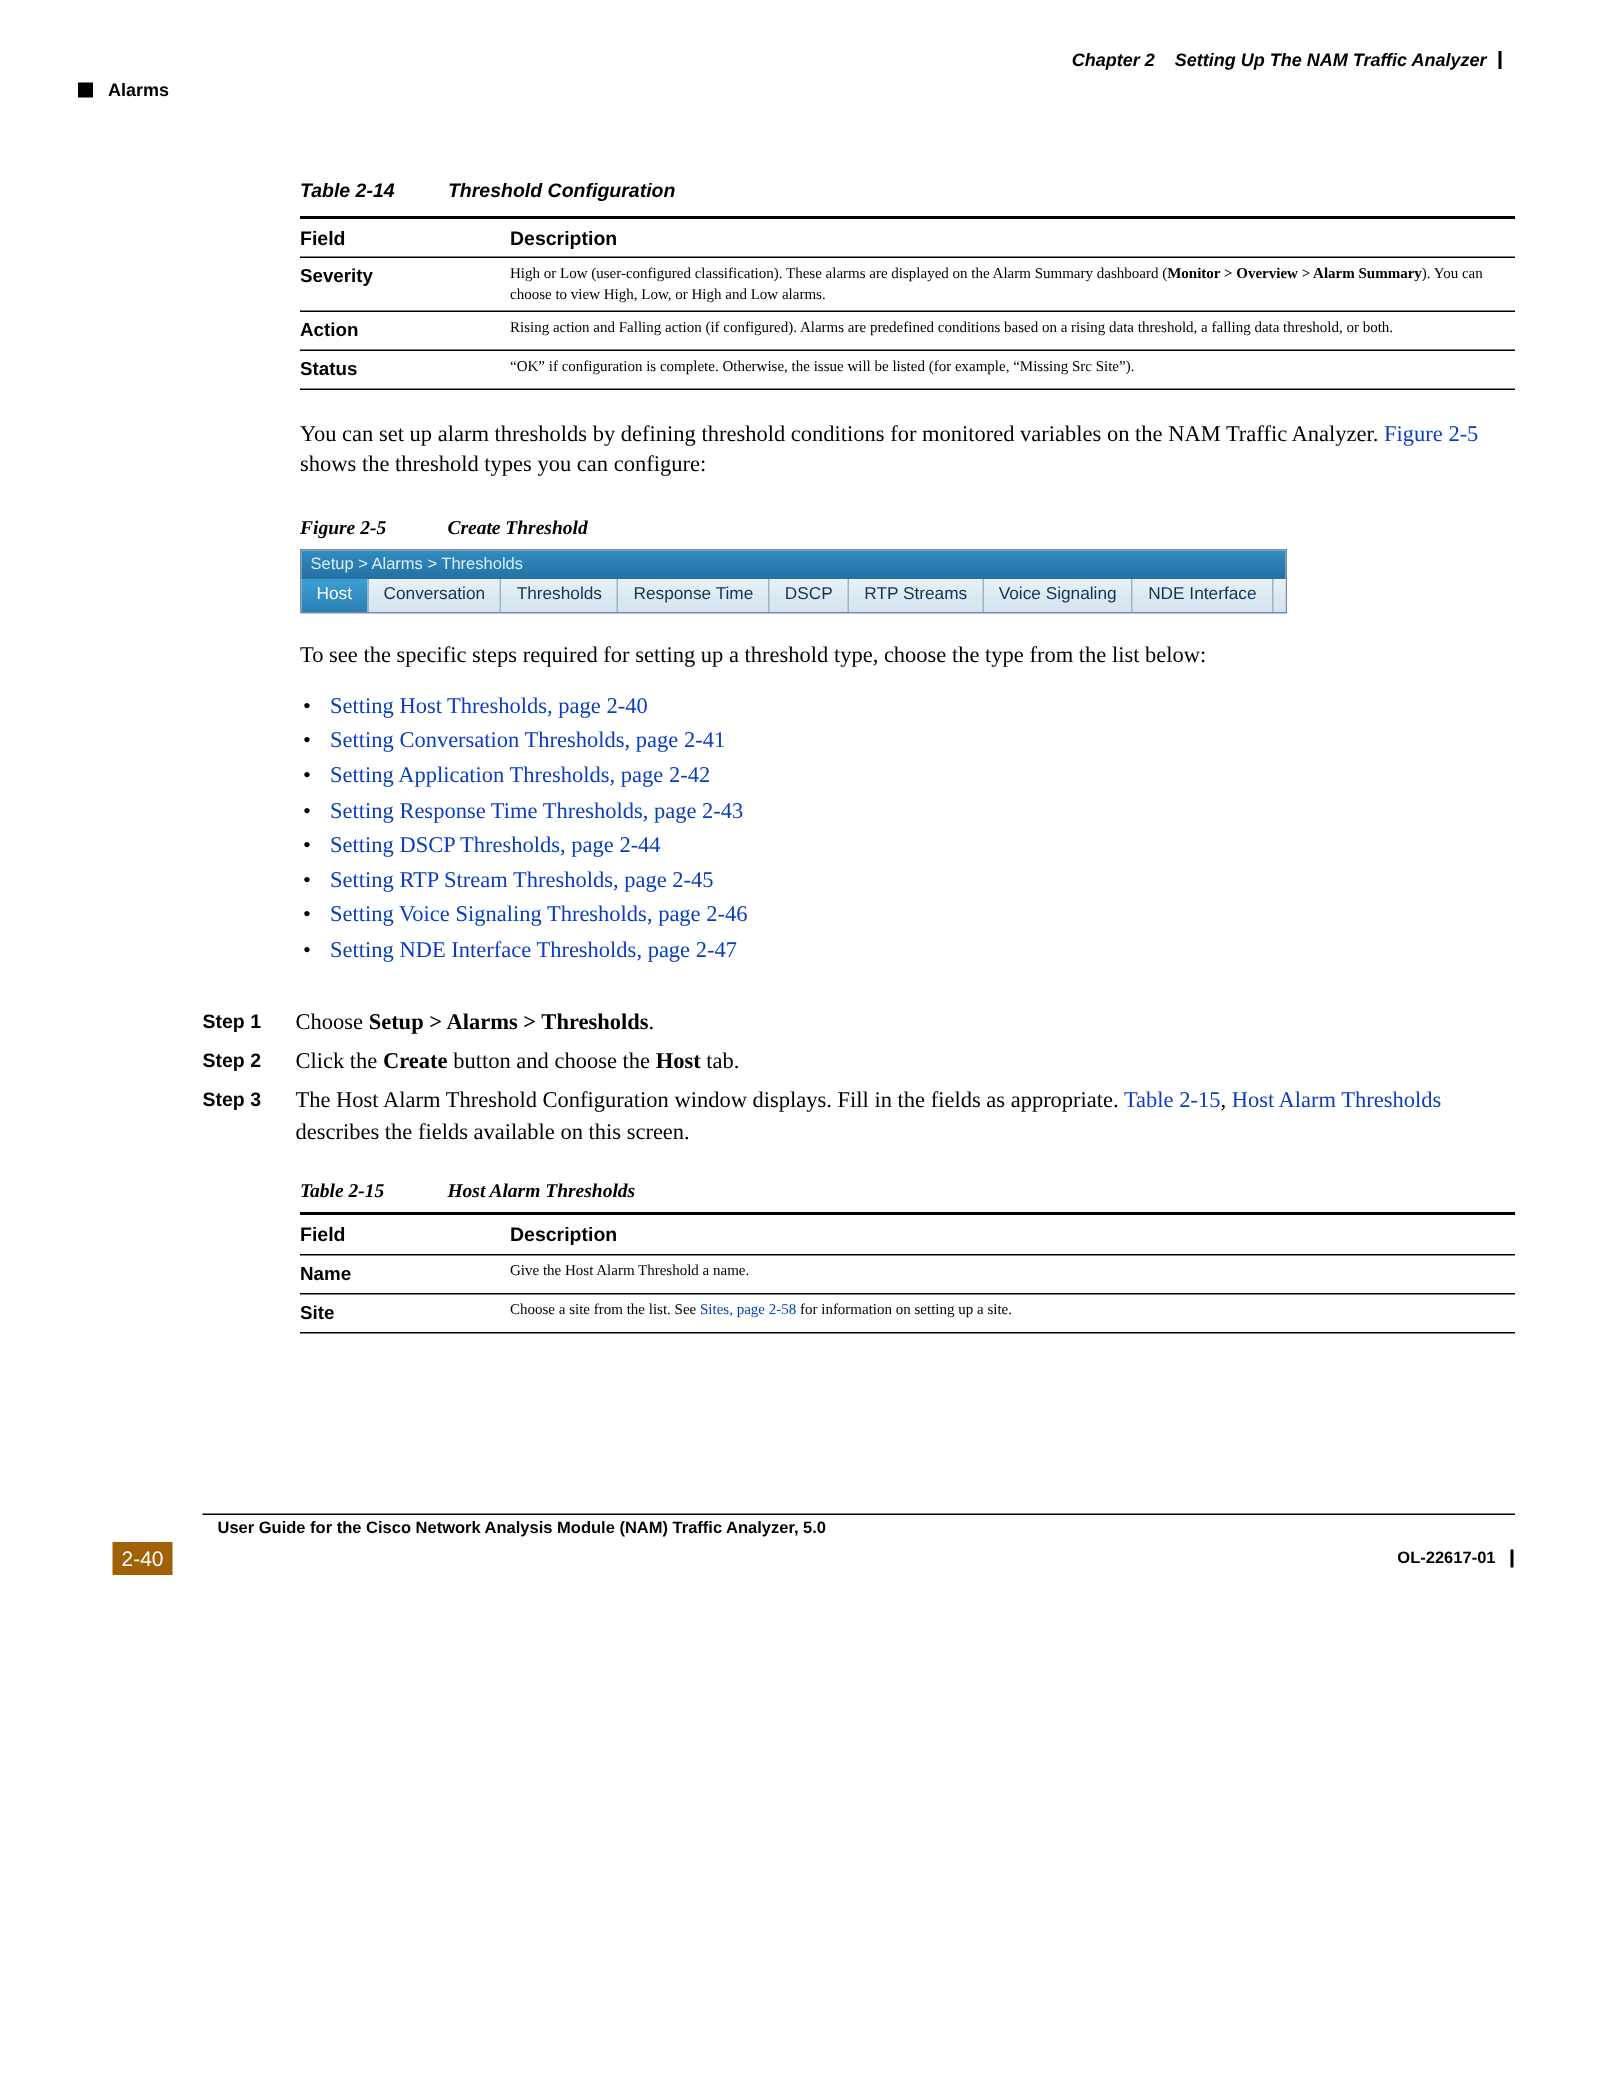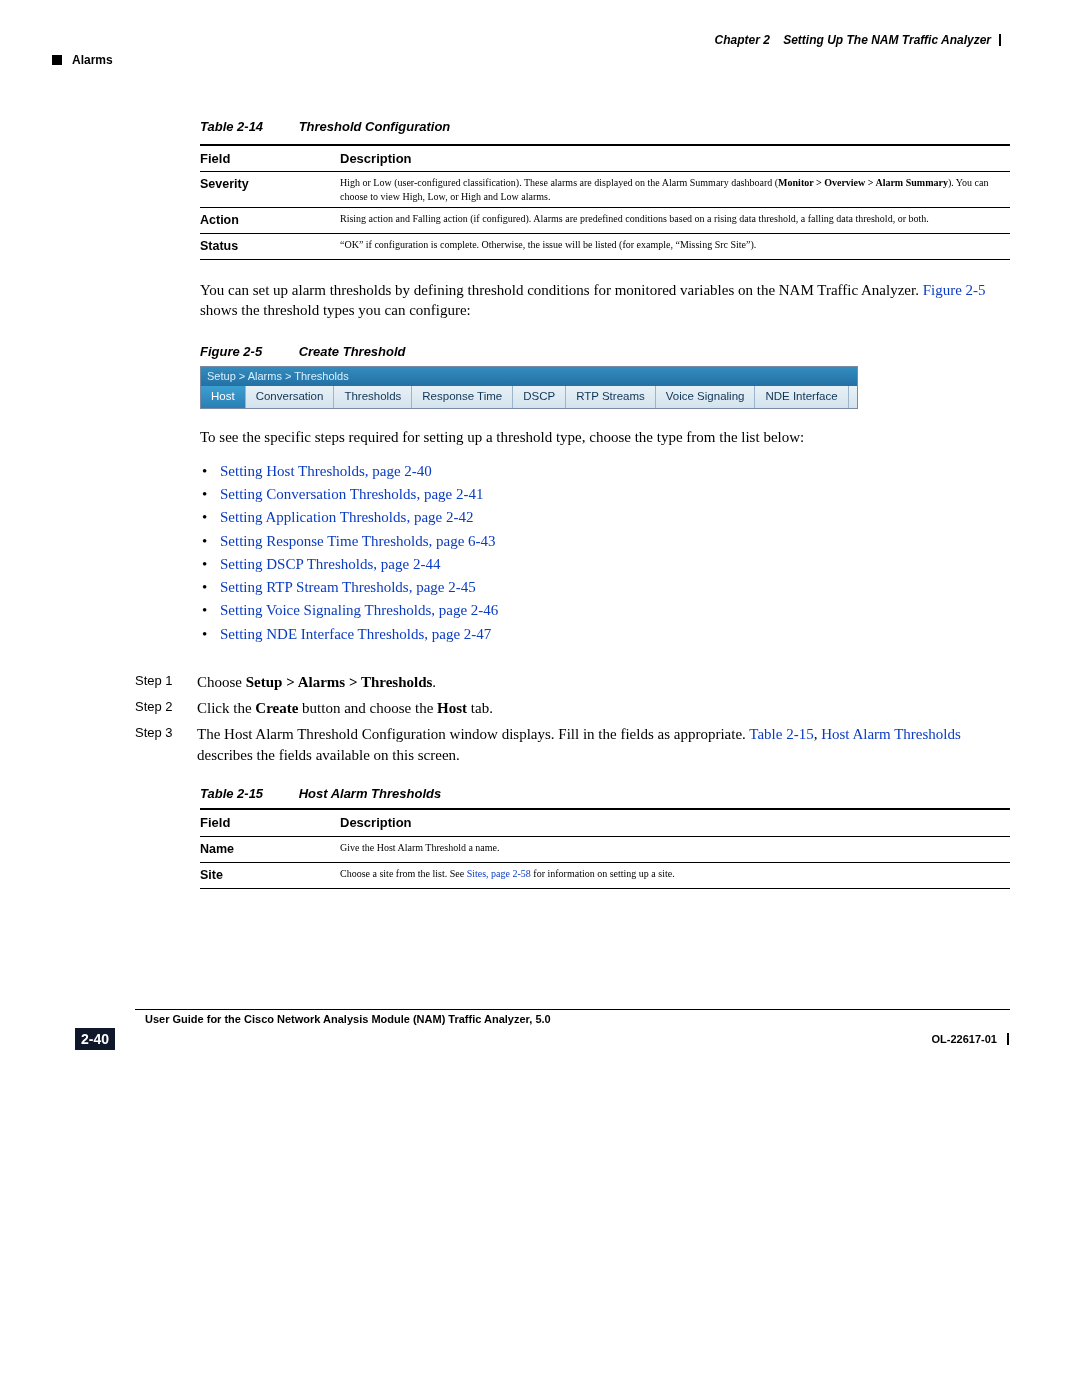--- a/index.html
+++ b/index.html
@@ -59,21 +59,21 @@
   
   .caption {
     font-family: Arial, Helvetica, sans-serif;
     font-style: italic;
     font-weight: bold;
     font-size: 13px;
     margin: 50px 0 8px 65px;
   }
   .caption .lbl { display:inline-block; width: 95px; }
   .caption2 {
-    font-family: Liberation Sans, sans-serif;
+    font-family: Liberation Serif, serif;
     font-style: italic;
     font-weight: bold;
     font-size: 13px;
     margin: 22px 0 6px 65px;
   }
   .caption2 .lbl { display:inline-block; width: 95px; }
 
   
   table.fields {
     width: 100%;
@@ -160,21 +160,21 @@
     font-weight: bold;
     font-size: 24px;
     margin: 10px 0 16px 0;
   }
 
   
   .steps { margin: 0 0 20px 0; }
   .step { display:flex; margin-bottom: 6px; }
   .step .sl {
     font-family: Arial, Helvetica, sans-serif;
-    font-weight: normal;
+    font-weight: bold;
     font-size: 13px;
     width: 62px;
     flex-shrink: 0;
   }
   .step .sb { font-size: 15px; }
 
   
   .footer-wrap { margin-top: 120px; }
   .foot-rule {
     border-top: 1.5px solid #000;
@@ -185,24 +185,24 @@
     font-weight: bold;
     font-size: 11px;
     padding-left: 10px;
     margin-bottom: 1px;
   }
   .foot-line2 {
     display:flex;
     align-items: center;
   }
   .foot-line2 .pn {
-    background:#0f172a;
+    background:#a16207;
     color:#fff;
     font-family: Arial, Helvetica, sans-serif;
-    font-weight: bold;
+    font-weight: normal;
     font-size: 14px;
     padding: 2px 6px;
     margin-left: -60px;
   }
   .foot-line2 .ol {
     margin-left: auto;
     font-family: Arial, Helvetica, sans-serif;
     font-weight: bold;
     font-size: 11px;
   }
@@ -279,21 +279,21 @@
       <div class="tab">NDE Interface</div>
     </div>
   </div>
 
   <p class="body">To see the specific steps required for setting up a threshold type, choose the type from the list below:</p>
 
   <ul class="links">
     <li>Setting Host Thresholds, page 2-40</li>
     <li>Setting Conversation Thresholds, page 2-41</li>
     <li>Setting Application Thresholds, page 2-42</li>
-    <li>Setting Response Time Thresholds, page 6-43</li>
+    <li>Setting Response Time Thresholds, page 2-43</li>
     <li>Setting DSCP Thresholds, page 2-44</li>
     <li>Setting RTP Stream Thresholds, page 2-45</li>
     <li>Setting Voice Signaling Thresholds, page 2-46</li>
     <li>Setting NDE Interface Thresholds, page 2-47</li>
   </ul>
 
 
   <div class="steps">
     <div class="step">
       <div class="sl">Step 1</div>

